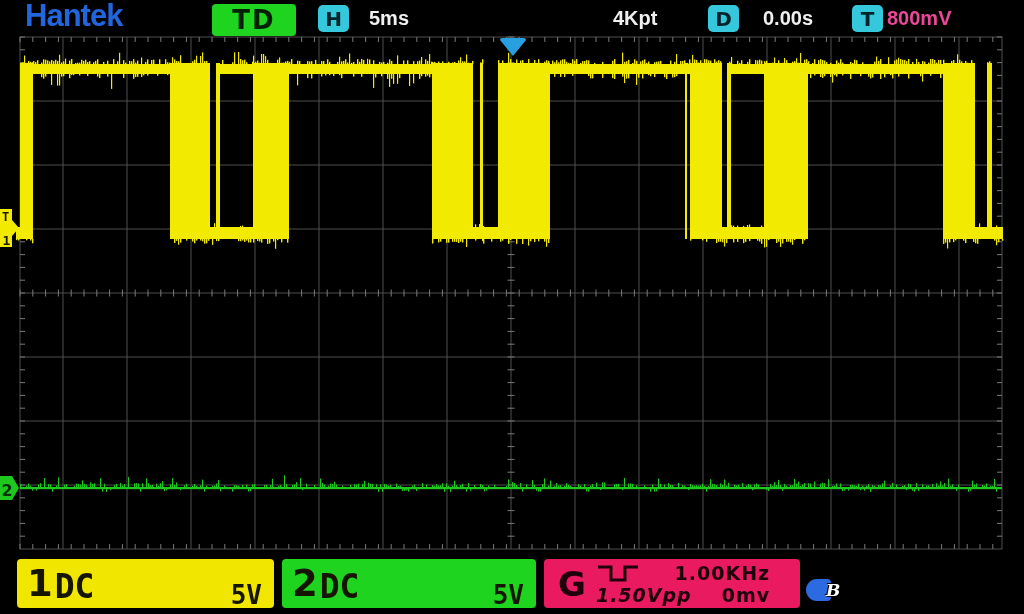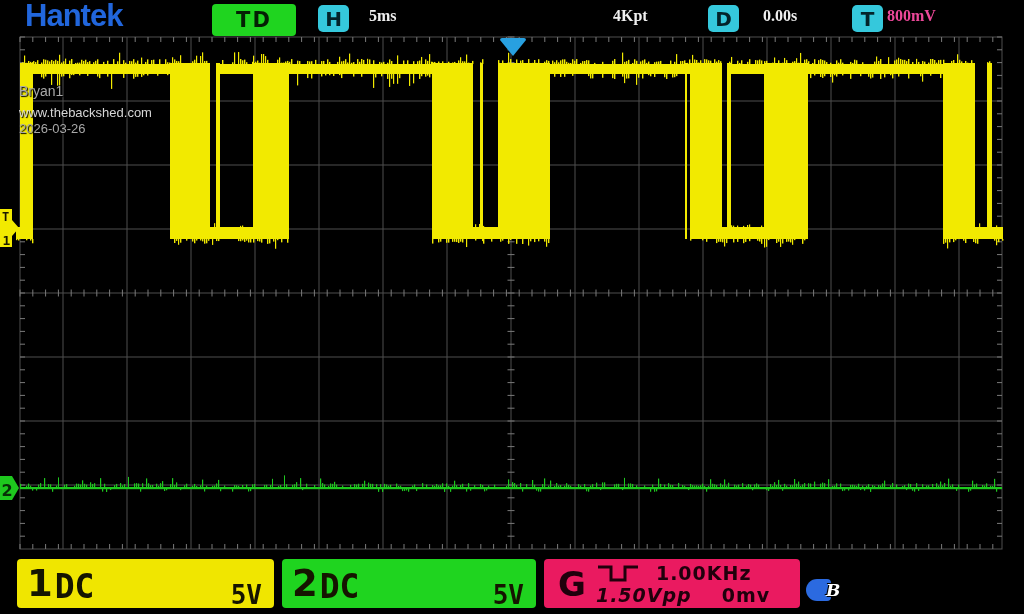--- a/index.html
+++ b/index.html
@@ -4,28 +4,28 @@
 <style>
   html,body{margin:0;padding:0;background:#000;}
   #screen{position:relative;width:1024px;height:614px;background:#000;overflow:hidden;
           font-family:"Liberation Sans",sans-serif;}
   
   #statusbar{position:absolute;left:0;top:0;width:1024px;height:36px;background:#000;}
   .hlogo{position:absolute;left:25px;top:-2px;font-weight:bold;font-size:31px;
          color:#2166dc;letter-spacing:-1px;font-family:"Liberation Sans",sans-serif;}
   .tdbox{position:absolute;left:212px;top:4px;width:84px;height:32px;background:#1fd41f;
          border-radius:4px;display:flex;align-items:center;justify-content:center;
-         font-weight:bold;font-size:21px;color:#042004;letter-spacing:2px;
+         font-weight:bold;font-size:26px;color:#042004;letter-spacing:2px;
          font-family:"DejaVu Sans",sans-serif;}
   .badge{position:absolute;top:5px;width:31px;height:27px;background:#35c8dc;border-radius:5px;
          display:flex;align-items:center;justify-content:center;font-weight:bold;font-size:20px;
          color:#03232a;font-family:"DejaVu Sans",sans-serif;}
   #bH{left:318px}#bD{left:708px}#bT{left:852px}
-  .hval{position:absolute;top:7px;font-weight:bold;font-size:16px;color:#f0f0f0;
-        font-family:Liberation Serif, serif;}
+  .hval{position:absolute;top:7px;font-weight:bold;font-size:20px;color:#f0f0f0;
+        font-family:Liberation Sans, sans-serif;}
   #v5ms{left:369px}#vsr{left:462px}#vpt{left:613px}#voff{left:763px}
   #vtl{left:887px;color:#ec4899}
   
   #scope{position:absolute;left:0;top:0;width:1024px;height:614px;}
   #overlay{position:absolute;left:19px;top:84px;z-index:5;line-height:1;}
   #overlay div{text-shadow:1px 1px 1px #000;}
   #ovl1{font-size:14px;color:#a8a8a8;}
   #ovl2{font-size:13px;color:#d6d6d6;margin-top:8px;}
   #ovl3{font-size:13px;color:#a8a8a8;margin-top:3px;}
   
@@ -34,21 +34,21 @@
   #ch1box{left:17px;width:257px;background:#f0e600;}
   #ch2box{left:282px;width:254px;background:#1fd41f;}
   .chnum{font-size:37px;margin-left:10px;font-family:"DejaVu Sans",sans-serif;}
   .chcpl{font-size:33px;margin-left:2px;margin-top:5px;}
   .chscale{margin-left:auto;margin-right:12px;font-size:26px;margin-top:22px;}
   #genbox{position:absolute;left:544px;top:559px;width:256px;height:49px;background:#ea1a60;
           border-radius:4px;display:flex;align-items:center;color:#20000c;
           font-family:"DejaVu Sans",sans-serif;font-weight:bold;}
   #genG{font-size:34px;margin-left:14px;}
   #genright{margin-left:10px;display:flex;flex-direction:column;}
-  .genrow{display:flex;align-items:center;height:22px;}
+  .genrow{display:flex;align-items:center;height:22px;justify-content:space-between;}
   #genfreq{font-size:19px;margin-left:16px;letter-spacing:1px;}
   #genvpp{font-size:19px;letter-spacing:1px;font-style:italic;}
   #genoff{font-size:19px;margin-left:30px;letter-spacing:1px;}
   #usbicon{position:absolute;left:806px;top:579px;width:25px;height:22px;background:#2b6ae0;
            border-radius:11px 4px 4px 11px;}
   #usbB{position:absolute;left:826px;top:580px;font-style:italic;font-weight:bold;font-size:17px;
         color:#fff;text-shadow:1px 1px 0 #000, -1px -1px 0 #000;font-family:"DejaVu Serif",serif;}
 </style>
 </head>
 <body>
@@ -1361,25 +1361,20 @@
         <polygon points="0,209 12,209 12,220 19,228 12,236 12,247 0,247" fill="#f2ea00"></polygon>
         <text x="2" y="221" font-size="12" font-weight="bold" fill="#1a1a00" font-family="DejaVu Sans Mono, monospace">T</text>
         <text x="2.5" y="245" font-size="13" font-weight="bold" fill="#1a1a00" font-family="DejaVu Sans Mono, monospace">1</text>
       </g>
       <g>
         <polygon points="0,476 12,476 19,488 12,500 0,500" fill="#1ec81e"></polygon>
         <text x="1.5" y="496" font-size="16" font-weight="bold" fill="#073007" font-family="DejaVu Sans, sans-serif">2</text>
       </g>
     </svg>
 
-  <div id="overlay">
-    <div id="ovl1">Bryan1</div>
-    <div id="ovl2">www.thebackshed.com</div>
-    <div id="ovl3">2026-03-26</div>
-  </div>
 
   <div class="chbox" id="ch1box">
     <span class="chnum">1</span>
     <span class="chcpl">DC</span>
     <span class="chscale">5V</span>
   </div>
   <div class="chbox" id="ch2box">
     <span class="chnum">2</span>
     <span class="chcpl">DC</span>
     <span class="chscale">5V</span>

